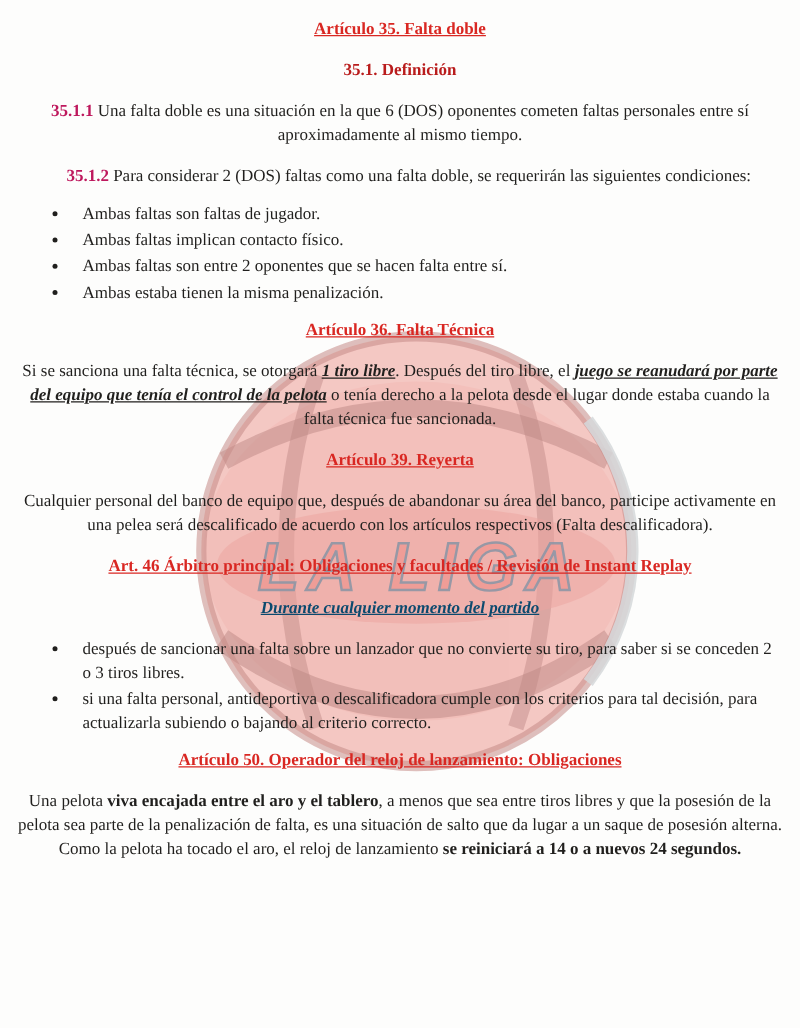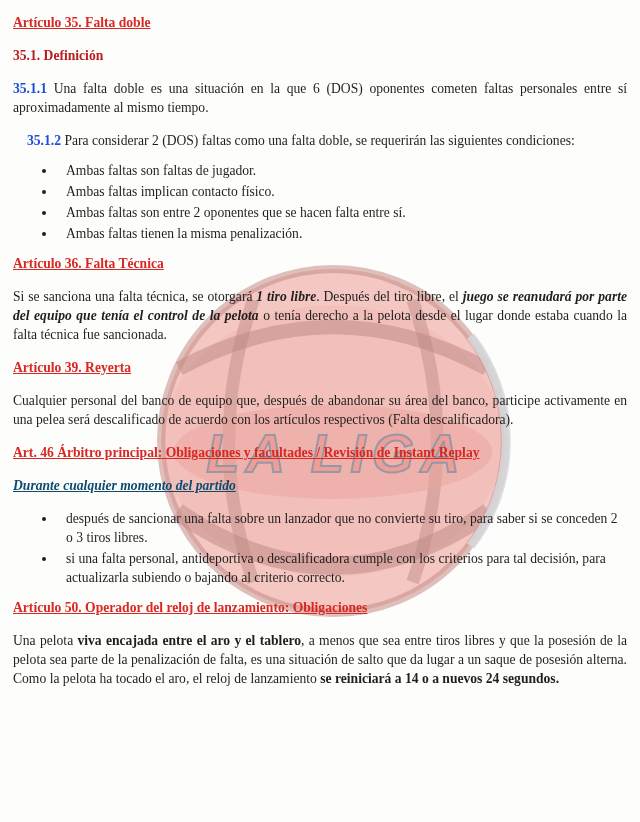--- a/index.html
+++ b/index.html
@@ -9,31 +9,31 @@
     font-family:"Liberation Serif",serif;
     color:#201f1d;
     position:relative;
     overflow:hidden;
   }
   .page{
     position:relative;z-index:1;
     padding:13px 13px 0 13px;
     font-size:13.6px;line-height:19px;
   }
-  .block{margin:0 0 14px 0;}
+  .block{margin:0 0 14px 0;text-align:center;}
   .tight{margin-bottom:11px;margin-left:14px;}
   .head{
     color:#d92722;font-weight:bold;
     text-decoration:underline;
   }
   .subhead{color:#b91c1c;font-weight:bold;}
   p{text-align:justify;}
-  .num{color:#1d4ed8;font-weight:bold;}
+  .num{color:#be185d;font-weight:bold;}
   .mr{margin-right:7px;}
-  .biu{font-weight:bold;font-style:italic;}
+  .biu{font-weight:bold;font-style:italic;text-decoration:underline;}
   .b{font-weight:bold;}
   ul{margin:0 0 11px 0;padding-left:44px;list-style:disc;}
   li{margin-bottom:2px;padding-left:9px;}
   .green-head{
     color:#2ea06a;font-weight:bold;font-style:italic;
     text-decoration:underline;
   }
   .navy-head{
     color:#0c4a6e;font-weight:bold;font-style:italic;
     text-decoration:underline;
@@ -69,21 +69,21 @@
   <div class="subhead block">35.1. Definición</div>
 
   <p class="block"><span class="num">35.1.1</span><span> Una falta doble es una situación en la que 6 (DOS) oponentes cometen faltas personales entre sí aproximadamente al mismo tiempo.</span></p>
 
   <p class="block tight"><span class="num">35.1.2</span><span> Para considerar 2 (DOS) faltas como una falta doble, se requerirán las siguientes condiciones:</span></p>
 
   <ul>
     <li>Ambas faltas son faltas de jugador.</li>
     <li>Ambas faltas implican contacto físico.</li>
     <li>Ambas faltas son entre 2 oponentes que se hacen falta entre sí.</li>
-    <li>Ambas faltas tienen la misma penalización.</li>
+    <li>Ambas estaba tienen la misma penalización.</li>
   </ul>
 
   <div class="head block">Artículo 36. Falta Técnica</div>
 
   <p class="block"><span>Si se sanciona una falta técnica, se otorgará </span><span class="biu">1 tiro libre</span><span>. Después del tiro libre, el </span><span class="biu">juego se reanudará por parte del equipo que tenía el control de la pelota</span><span> o tenía derecho a la pelota desde el lugar donde estaba cuando la falta técnica fue sancionada.</span></p>
 
   <div class="head block">Artículo 39.  Reyerta</div>
 
   <p class="block">Cualquier personal del banco de equipo que, después de abandonar su área del banco, participe activamente en una pelea será descalificado de acuerdo con los artículos respectivos (Falta descalificadora).</p>
 

